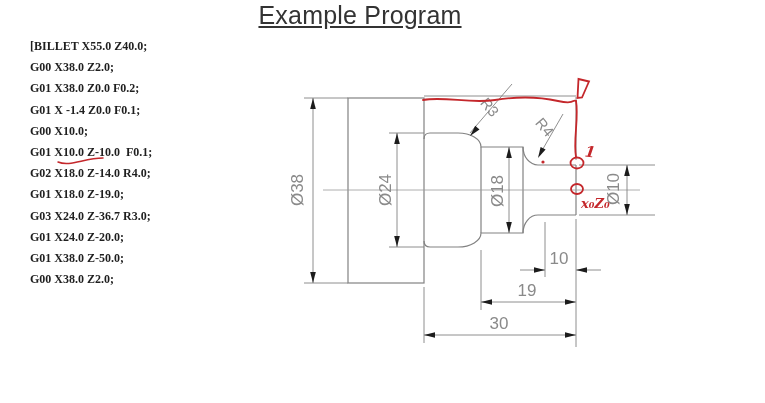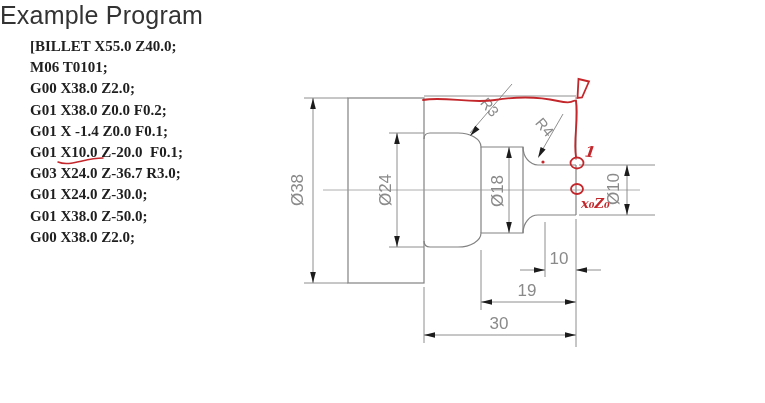--- a/index.html
+++ b/index.html
@@ -5,54 +5,56 @@
   :root{
     --red:#c4272b; --line:#828282; --dimtext:#8a8a8a; --arrow:#1c1c1c;
     --code:#1f1f1f; --title:#333333;
   }
   html,body{margin:0;padding:0;}
   body{
     width:765px;height:403px;position:relative;background:#ffffff;
     font-family:"Liberation Sans",sans-serif;overflow:hidden;
   }
   .title{
-    position:absolute;left:0;top:1px;width:720px;
-    font-size:25px;font-weight:400;color:var(--title);letter-spacing:.2px;
+    position:absolute;left:0;top:1px;width:720px;text-align:center;
+    font-size:25px;font-weight:400;color:var(--title);letter-spacing:.2px;text-decoration:underline;
   }
   .code{
     position:absolute;left:30px;top:36px;
     font-family:"Liberation Serif",serif;font-weight:700;
-    font-size:15px;color:var(--code);
+    font-size:12px;color:var(--code);
   }
   .code-line{height:21.2px;line-height:21.2px;white-space:pre;}
   svg.overlay{position:absolute;left:0;top:0;}
   .ln{stroke:var(--line);stroke-width:1.2;fill:none;}
   .thin{stroke:var(--line);stroke-width:0.9;fill:none;}
   .cl{stroke:#9a9a9a;stroke-width:0.8;fill:none;}
   .arr{fill:var(--arrow);stroke:none;}
   .dim-txt{fill:var(--dimtext);font-family:"Liberation Sans",sans-serif;font-size:17px;}
   .rad-txt{fill:var(--dimtext);font-family:"Liberation Sans",sans-serif;font-size:15px;}
   .red-ln{stroke:var(--red);stroke-width:1.8;fill:none;stroke-linecap:round;}
   .red-fill-ln{stroke:var(--red);stroke-width:1.8;fill:#ffffff;}
   .red-txt{fill:var(--red);font-family:"DejaVu Serif",serif;font-style:italic;font-weight:700;}
 </style>
 </head>
 <body>
 
 <div class="title">Example Program</div>
 
 <div class="code">
     <div class="code-line">[BILLET X55.0 Z40.0;</div>
-    <div class="code-line">M06 T0101;</div>
     <div class="code-line">G00 X38.0 Z2.0;</div>
     <div class="code-line">G01 X38.0 Z0.0 F0.2;</div>
     <div class="code-line">G01 X -1.4 Z0.0 F0.1;</div>
-    <div class="code-line">G01 X10.0 Z-20.0  F0.1;</div>
+    <div class="code-line">G00 X10.0;</div>
+    <div class="code-line">G01 X10.0 Z-10.0  F0.1;</div>
+    <div class="code-line">G02 X18.0 Z-14.0 R4.0;</div>
+    <div class="code-line">G01 X18.0 Z-19.0;</div>
     <div class="code-line">G03 X24.0 Z-36.7 R3.0;</div>
-    <div class="code-line">G01 X24.0 Z-30.0;</div>
+    <div class="code-line">G01 X24.0 Z-20.0;</div>
     <div class="code-line">G01 X38.0 Z-50.0;</div>
     <div class="code-line">G00 X38.0 Z2.0;</div>
   </div>
 
 <svg class="overlay" width="765" height="403" viewBox="0 0 765 403">
 
   <g>
 
     <rect class="ln" x="348" y="98" width="76" height="185"></rect>
 

